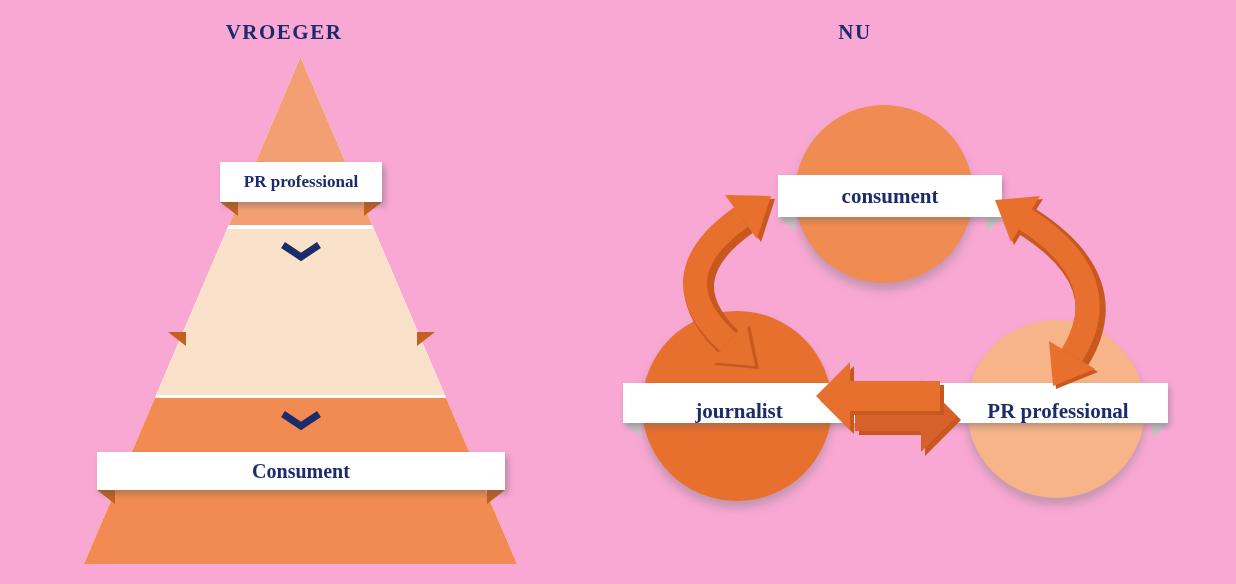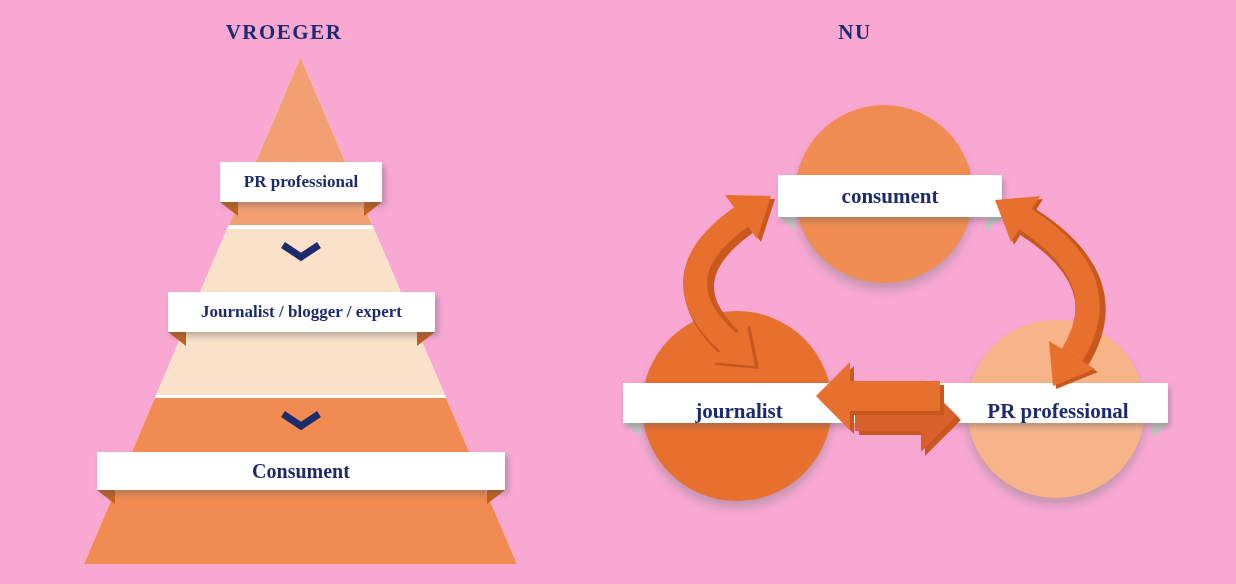--- a/index.html
+++ b/index.html
@@ -83,23 +83,20 @@
   <div class="fold fl" style="left:220px;top:202px;"></div>
   <div class="fold fr" style="left:364px;top:202px;"></div>
   <div class="fold fl" style="left:168px;top:332px;"></div>
   <div class="fold fr" style="left:417px;top:332px;"></div>
   <div class="fold fl" style="left:97px;top:490px;"></div>
   <div class="fold fr" style="left:487px;top:490px;"></div>
 
   <div class="ribbon r1">
     <span>PR professional</span>
   </div>
-  <div class="ribbon r2">
-    <span>Journalist / blogger / expert</span>
-  </div>
   <div class="ribbon r3">
     <span>Consument</span>
   </div>
 
   <svg class="chev c1" width="44" height="22" viewBox="0 0 44 22">
     <polyline points="4,4 22,16 40,4" fill="none" stroke="#1C2B6B" stroke-width="7" stroke-linejoin="miter"></polyline>
   </svg>
   <svg class="chev c2" width="44" height="22" viewBox="0 0 44 22">
     <polyline points="4,4 22,16 40,4" fill="none" stroke="#1C2B6B" stroke-width="7" stroke-linejoin="miter"></polyline>
   </svg>

